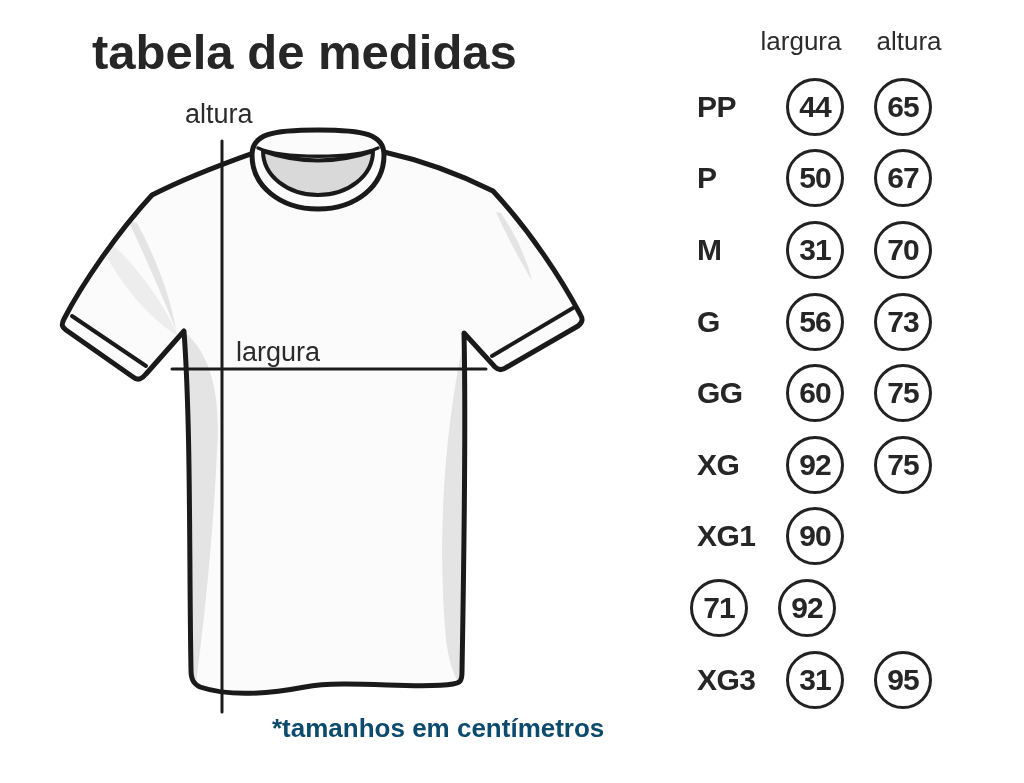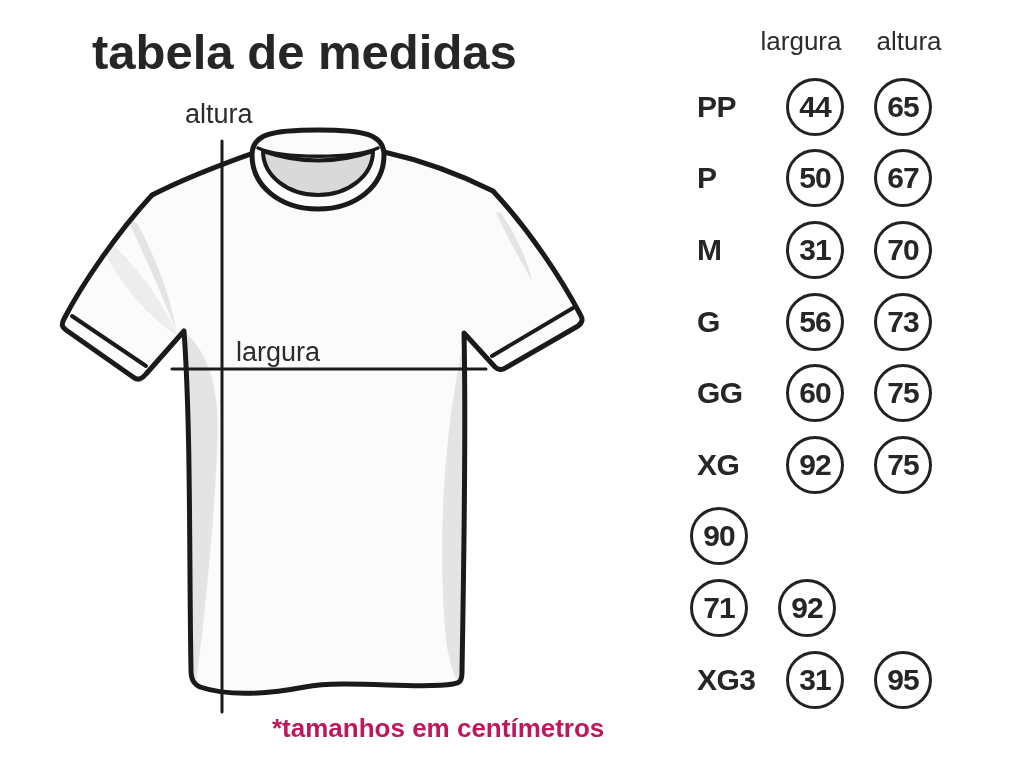--- a/index.html
+++ b/index.html
@@ -30,21 +30,21 @@
     color:var(--ink);white-space:nowrap;
   }
   svg.shirt{left:0;top:0;}
   .diagram-label{
     font-size:27px;font-weight:500;color:#2b2b2b;white-space:nowrap;
   }
   .label-altura{left:185px;top:99px;}
   .label-largura{left:236px;top:337px;}
   .footnote{
     left:272px;top:713px;
-    font-size:26px;font-weight:600;color:#be185d;white-space:nowrap;
+    font-size:26px;font-weight:600;color:#0c4a6e;white-space:nowrap;
   }
 
   
   .col-header{
     top:26px;
     transform:translateX(-50%);
     font-size:26px;font-weight:500;color:#2b2b2b;white-space:nowrap;
   }
   .col-header.w{left:801px;}
   .col-header.h{left:909px;}
@@ -159,20 +159,21 @@
     <span class="circle h">75</span>
   </div>
 
   <div class="size-row">
     <span class="size-label">XG</span>
     <span class="circle w">92</span>
     <span class="circle h">75</span>
   </div>
 
   <div class="size-row">
+    <span class="size-label">XG1</span>
     <span class="circle h">90</span>
   </div>
 
   <div class="size-row">
     <span class="circle w">71</span>
     <span class="circle h">92</span>
   </div>
 
   <div class="size-row">
     <span class="size-label">XG3</span>

